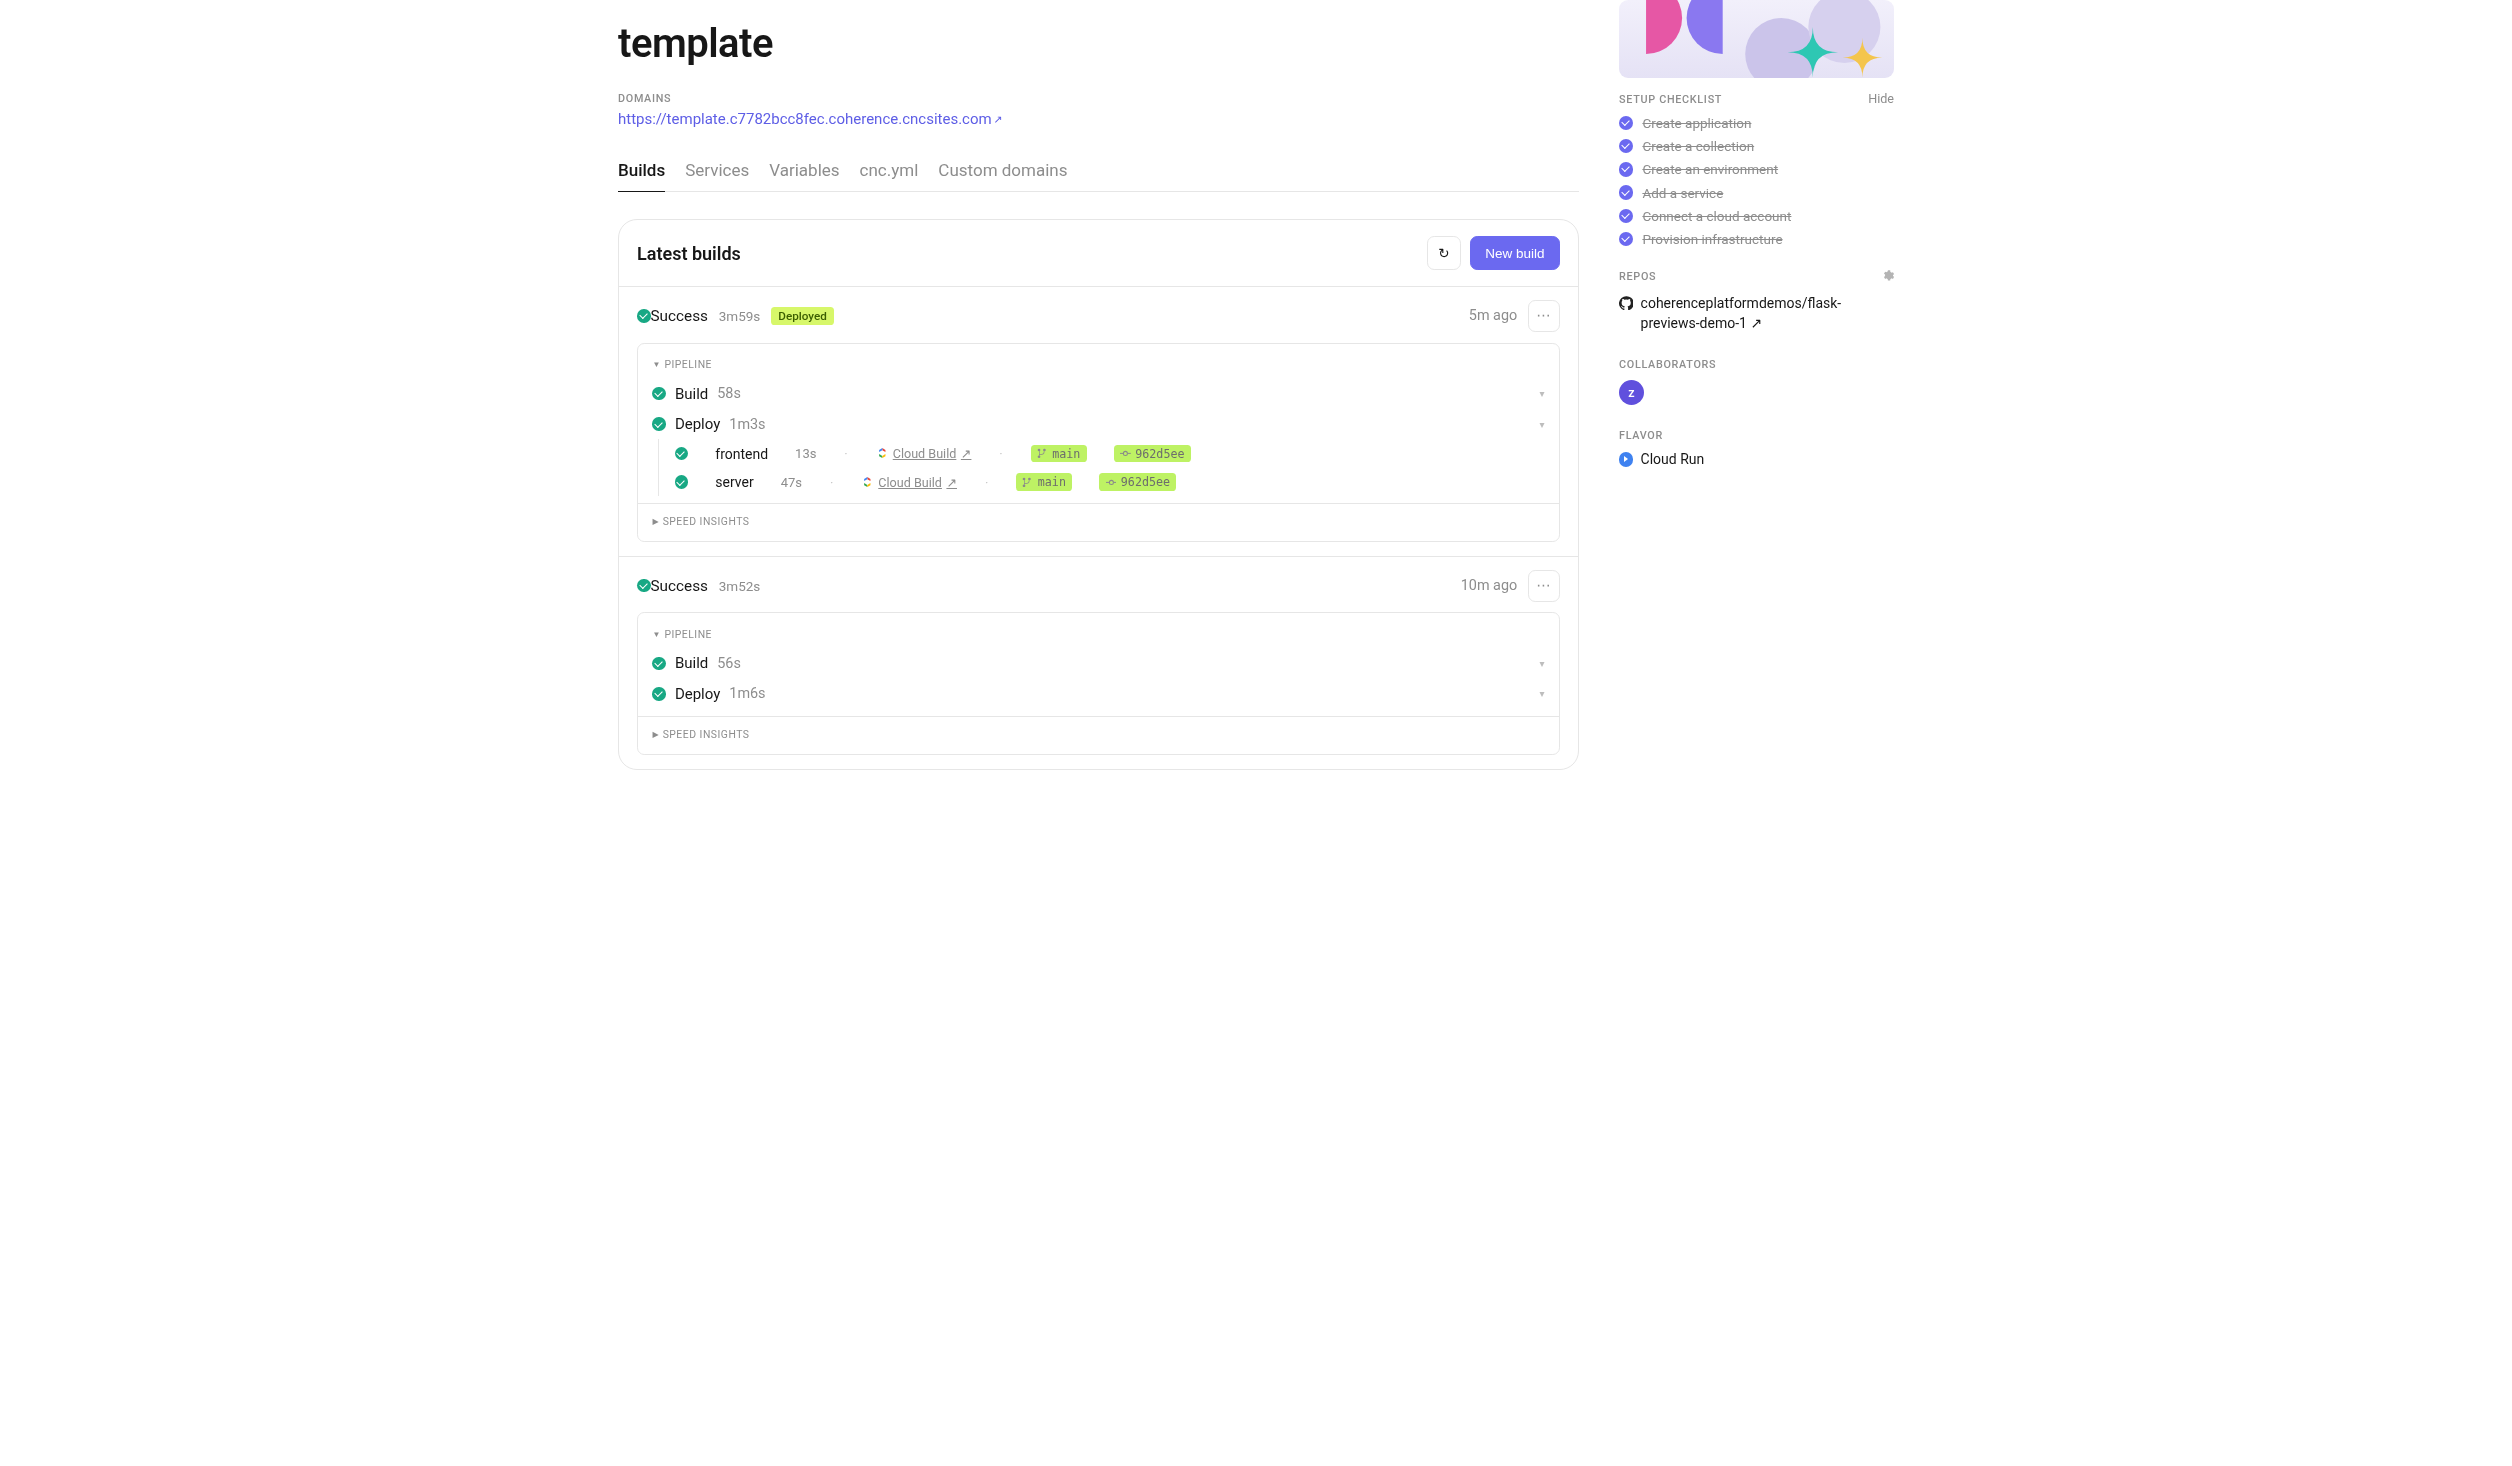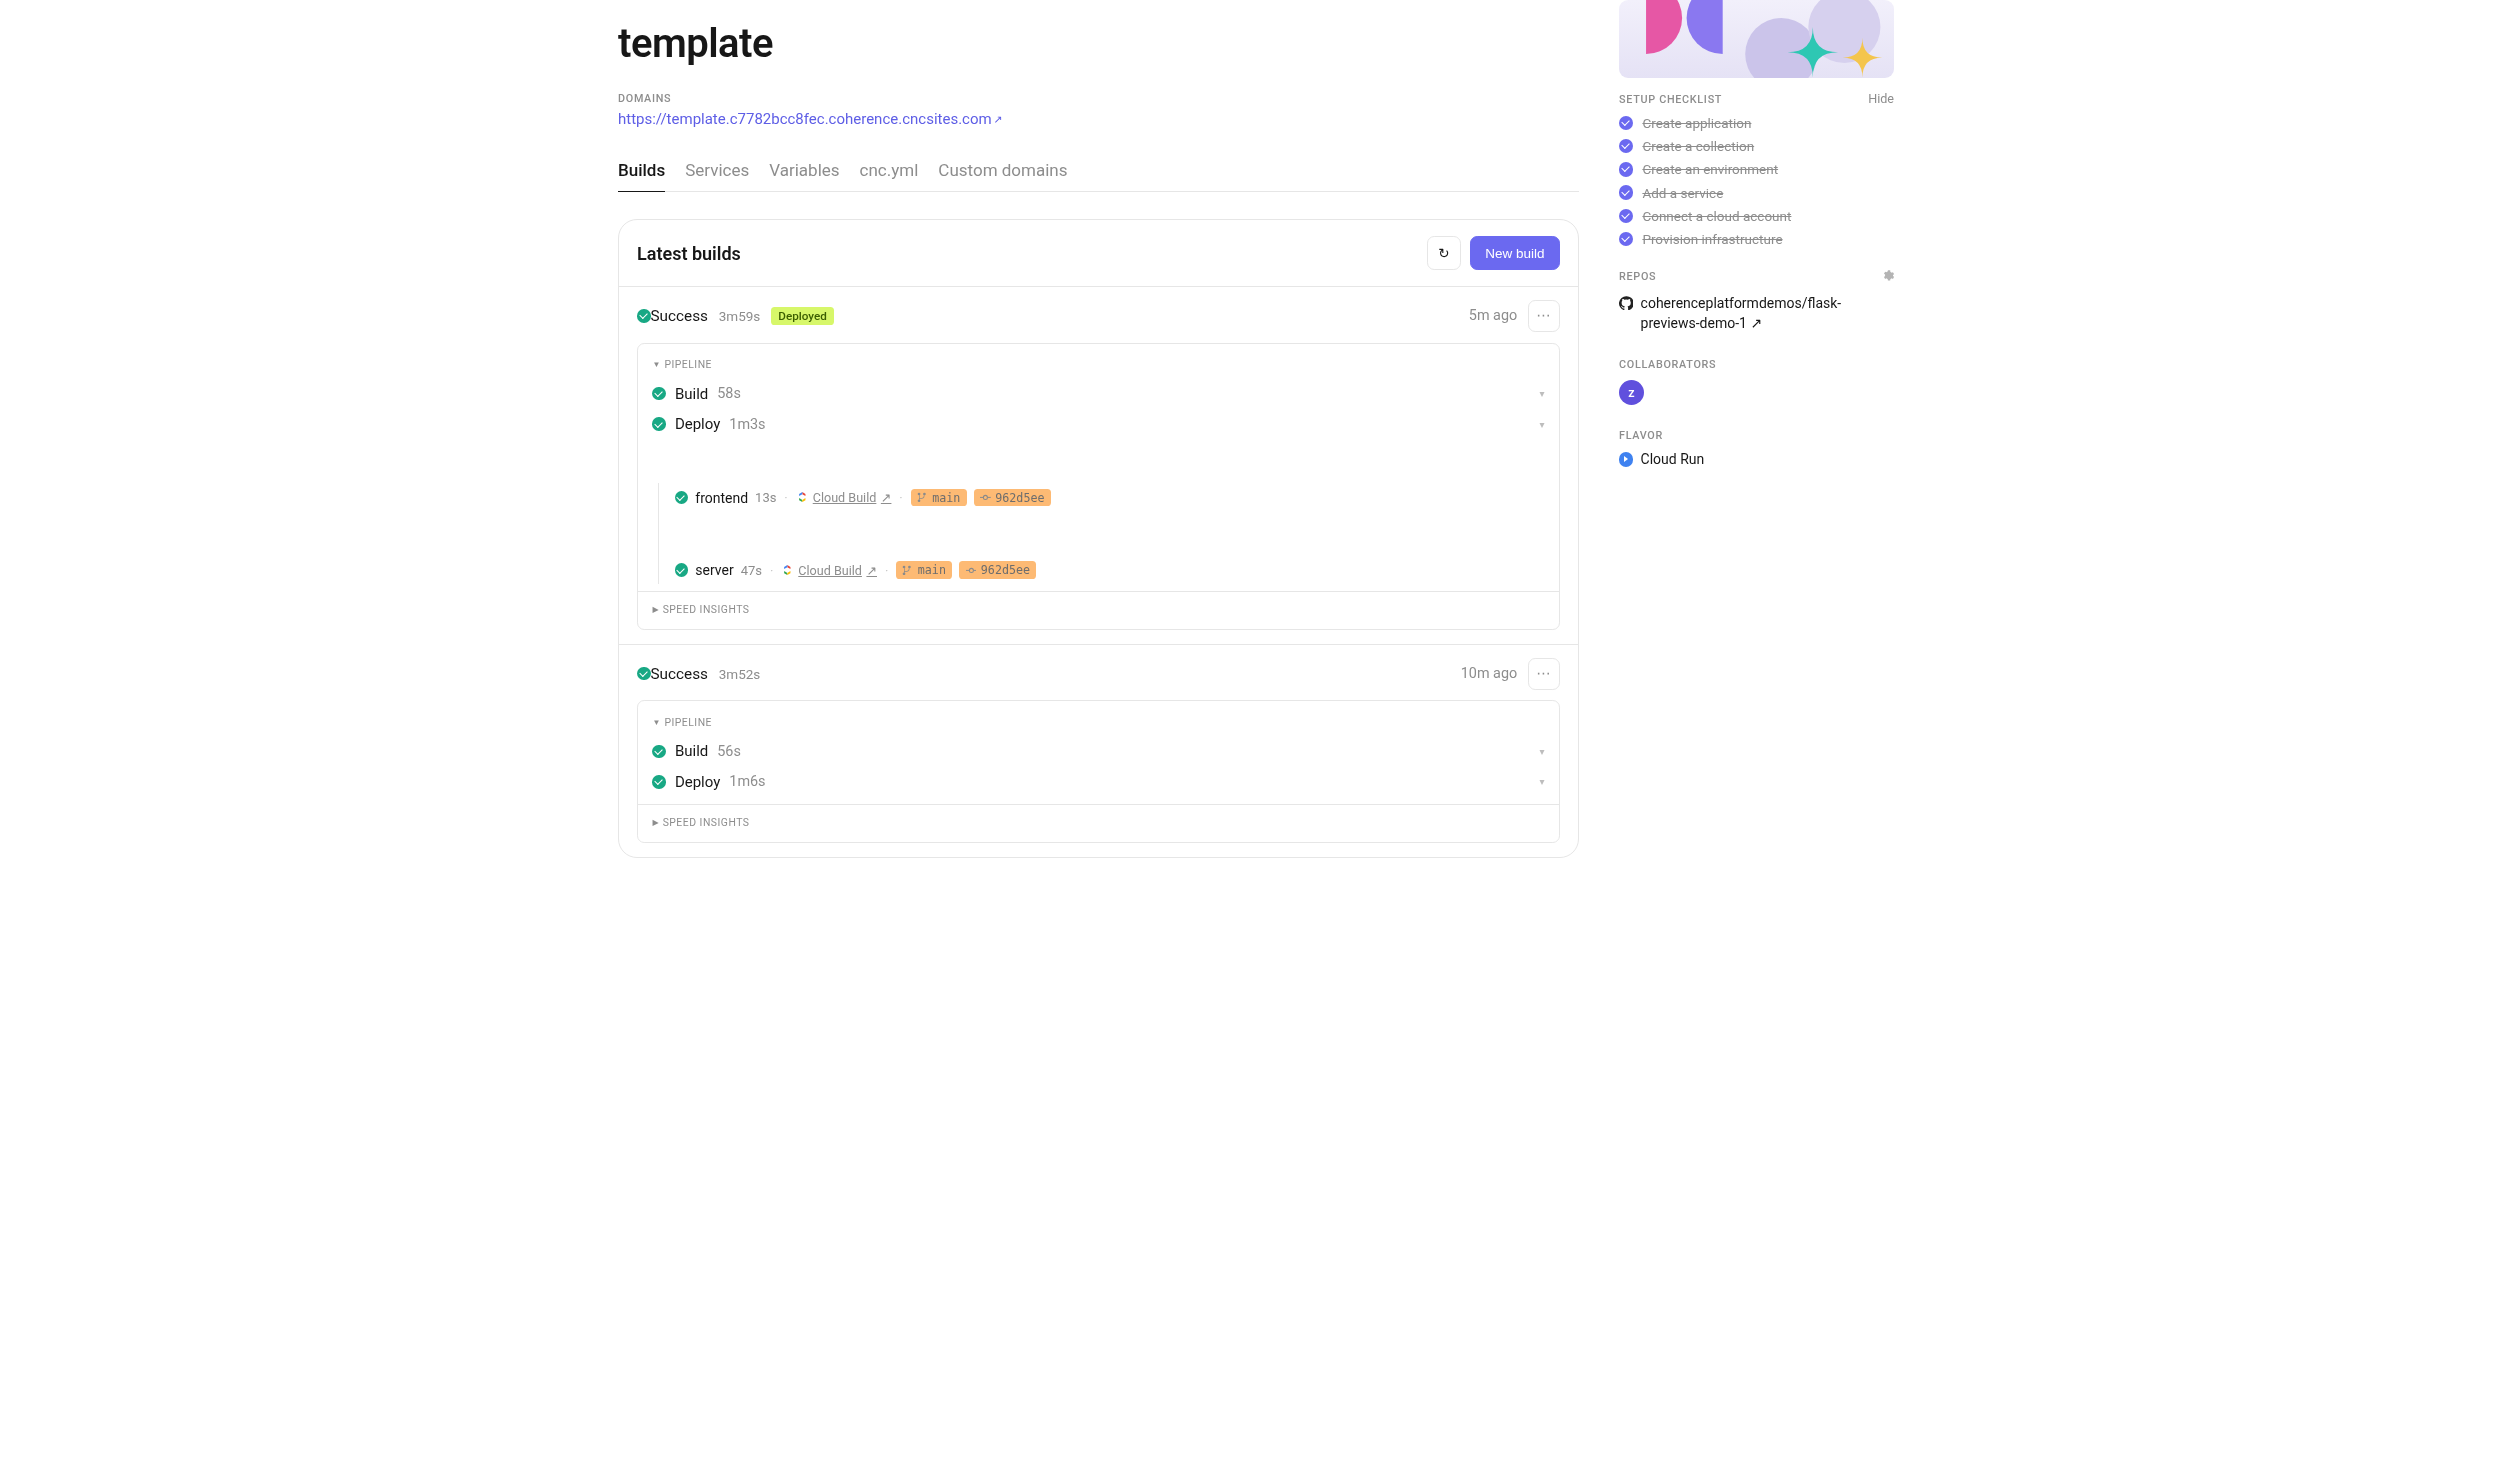--- a/index.html
+++ b/index.html
@@ -214,43 +214,42 @@
     cursor:pointer;
   }
   .substeps {
     border-left:0.9px solid var(--border);
     margin-left:5.4px;
     padding-left:16px;
   }
   .sub-row {
     display:flex;
     align-items:center;
-    gap:7px;
+    gap:27px;
     padding:5.4px 0;
     font-size:13px;
-    margin-top:44px;
   }
   .sub-name { font-size:14px; }
   .sub-dur { color:var(--text-muted); }
   .dot-sep { color:#c9c9c9; padding:0 0.9px; }
   .cb-link {
     color:var(--text-muted);
     font-size:12.6px;
     display:inline-flex;
     align-items:center;
     gap:4.5px;
   }
   .cb-icon {
     width:12.6px; height:12.6px;
   }
   .pill {
     display:inline-flex;
     align-items:center;
     gap:4.5px;
-    background:#fdba74;
+    background:#bef264;
     border-radius:3.6px;
     padding:1.8px 6.3px;
     font-family:ui-monospace, Menlo, monospace;
     font-size:11.7px;
     color:#6d6d6d;
   }
   .pill svg { width:10.8px; height:10.8px; }
 
   .separator {
     height:0.9px;

